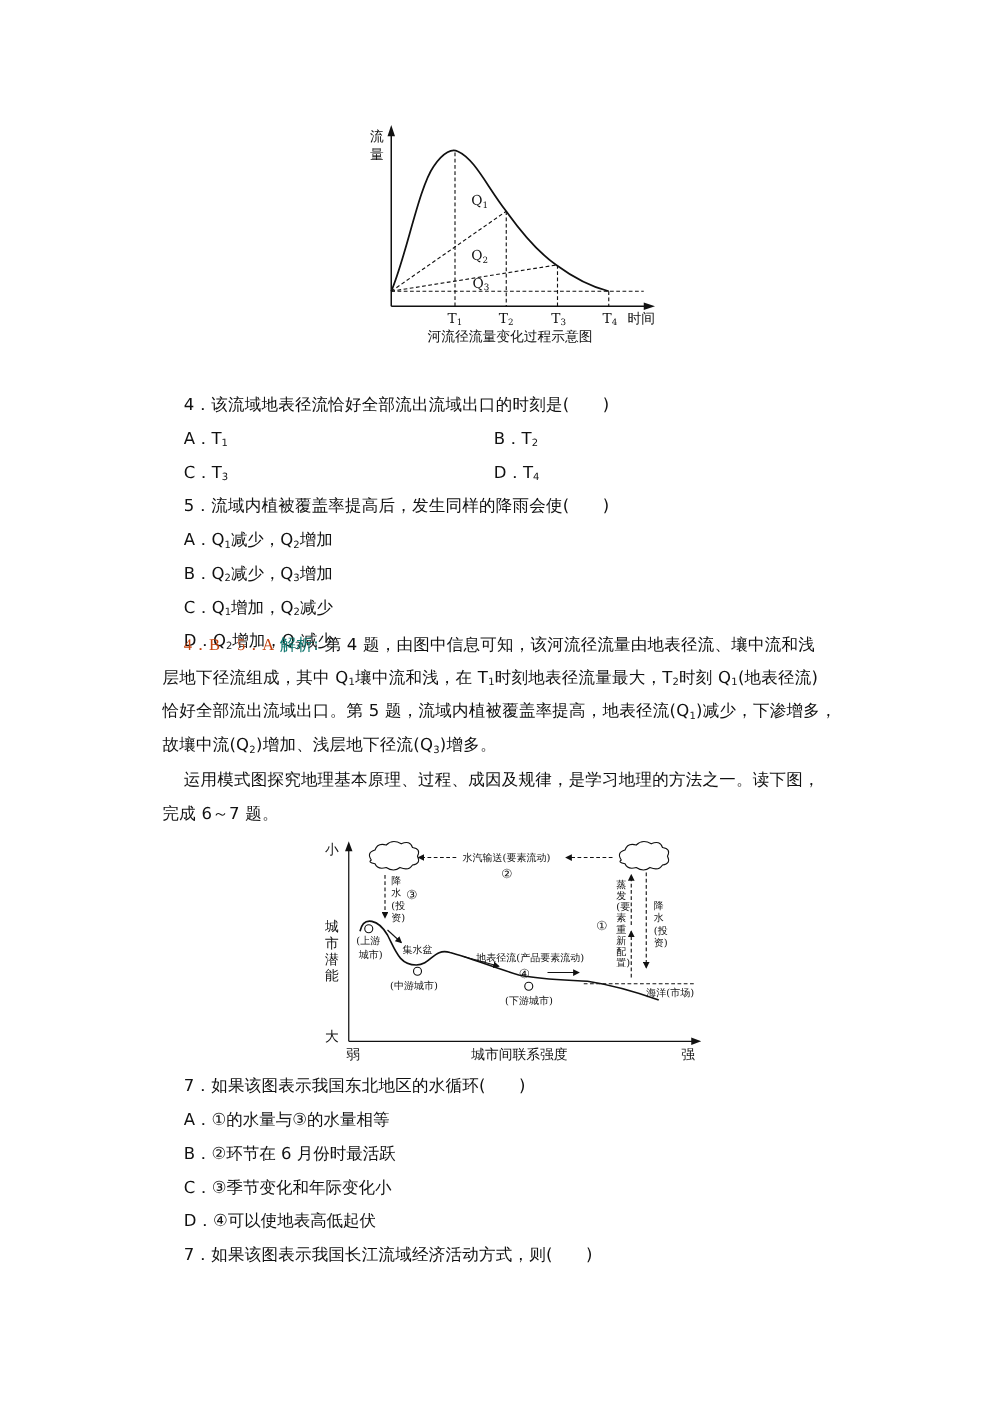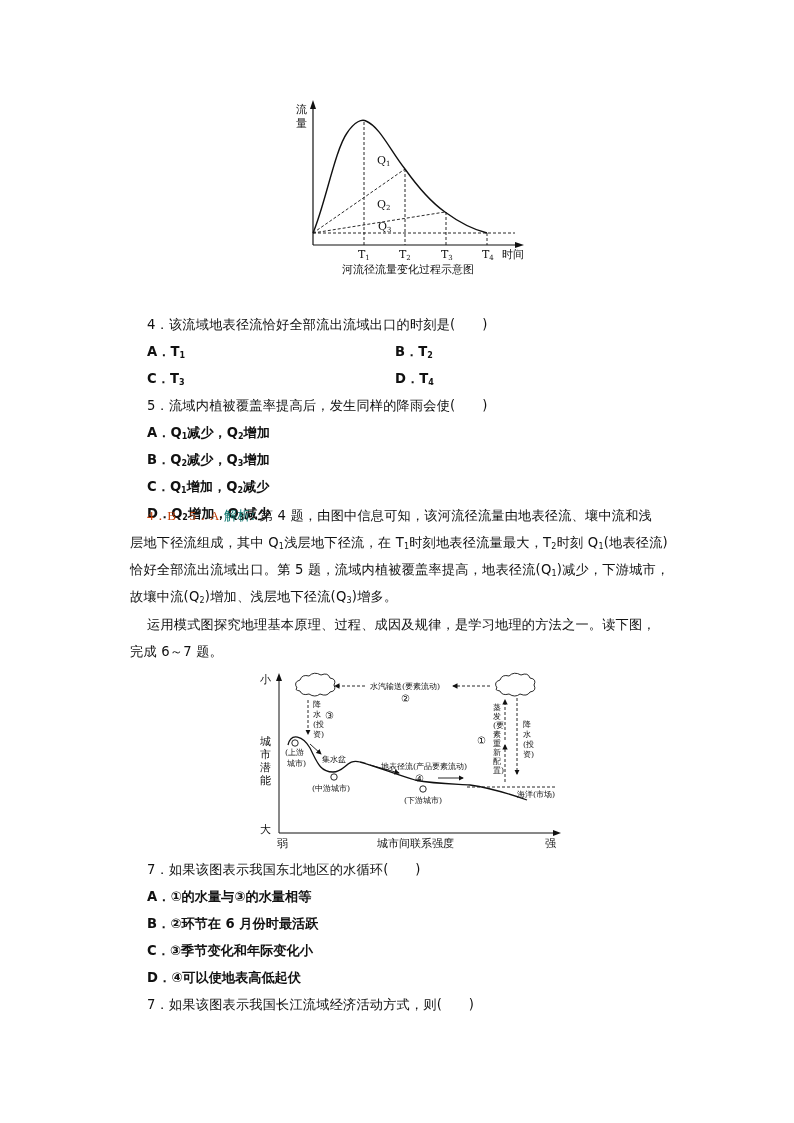--- a/index.html
+++ b/index.html
@@ -1,20 +1,20 @@
 <!DOCTYPE html>
 <html><head>
 <meta charset="utf-8">
 <style>
   html, body { margin: 0; padding: 0; background: #ffffff; }
   body { width: 794px; height: 1123px; position: relative; overflow: hidden;
          font-family: "DejaVu Serif", "Liberation Serif", serif; color: #111; }
   .abs { position: absolute; }
   .line { position: absolute; left: 147px; font-size: 13.2px; line-height: 18px; white-space: nowrap; font-family: "DejaVu Sans", "Liberation Sans", sans-serif; letter-spacing: 0.2px; }
-  .opt { position: absolute; font-size: 13.2px; line-height: 18px; white-space: nowrap; font-family: "DejaVu Sans", "Liberation Sans", sans-serif; font-weight: bold; }
+  .opt { position: absolute; font-size: 13.2px; line-height: 18px; white-space: nowrap; font-family: "DejaVu Sans", "Liberation Sans", sans-serif; }
   sub { font-size: 8px; vertical-align: -2px; }
   .ans { color: #c2410c; font-family: Liberation Serif, serif; }
   .jx { color: #0f766e; }
   svg text { font-family: "DejaVu Serif", "Liberation Serif", serif; fill: #111; }
 </style>
 </head>
 <body>
 
 <svg class="abs" style="left:290px; top:95px;" width="250" height="185" viewBox="0 0 250 185">
 
@@ -60,22 +60,22 @@
 <div class="opt" style="left:147px; top:424px;"><span>A．</span>Q<sub>1</sub><span>减少，</span>Q<sub>2</sub><span>增加</span></div>
 <div class="opt" style="left:147px; top:451px;"><span>B．</span>Q<sub>2</sub><span>减少，</span>Q<sub>3</sub><span>增加</span></div>
 <div class="opt" style="left:147px; top:478px;"><span>C．</span>Q<sub>1</sub><span>增加，</span>Q<sub>2</sub><span>减少</span></div>
 <div class="opt" style="left:147px; top:505px;text-align:right;"><span>D．</span>Q<sub>2</sub><span>增加，</span>Q<sub>3</sub><span>减少</span></div>
 
 <div class="line" style="top:507px; left:147px;">
   <span class="ans">4．B　5．A</span>
   <span class="jx">解析:</span>
   <span>第 4 题，由图中信息可知，该河流径流量由地表径流、壤中流和浅</span>
 </div>
-<div class="line" style="top:534px; left:130px;"><span>层地下径流组成，其中 Q</span><sub>1</sub><span>浅层地下径流，在 T</span><sub>1</sub><span>时刻地表径流量最大，T</span><sub>2</sub><span>时刻 Q</span><sub>1</sub><span>(地表径流)</span></div>
-<div class="line" style="top:561px; left:130px;"><span>恰好全部流出流域出口。第 5 题，流域内植被覆盖率提高，地表径流(Q</span><sub>1</sub><span>)减少，下游城市，</span></div>
+<div class="line" style="top:534px; left:130px;"><span>层地下径流组成，其中 Q</span><sub>1</sub><span>壤中流和浅，在 T</span><sub>1</sub><span>时刻地表径流量最大，T</span><sub>2</sub><span>时刻 Q</span><sub>1</sub><span>(地表径流)</span></div>
+<div class="line" style="top:561px; left:130px;"><span>恰好全部流出流域出口。第 5 题，流域内植被覆盖率提高，地表径流(Q</span><sub>1</sub><span>)减少，下渗增多，</span></div>
 <div class="line" style="top:588px; left:130px;"><span>故壤中流(Q</span><sub>2</sub><span>)增加、浅层地下径流(Q</span><sub>3</sub><span>)增多。</span></div>
 
 <div class="line" style="top:616px; left:147px;">运用模式图探究地理基本原理、过程、成因及规律，是学习地理的方法之一。读下图，</div>
 <div class="line" style="top:643px; left:130px;">完成 6～7 题。</div>
 
 <svg class="abs" style="left:255px; top:670px;" width="320" height="180" viewBox="0 0 320 180">
   <defs>
     <marker id="ah" markerWidth="6" markerHeight="6" refX="5" refY="3" orient="auto">
       <path d="M0,0 L6,3 L0,6 Z" fill="#111"></path>
     </marker>

